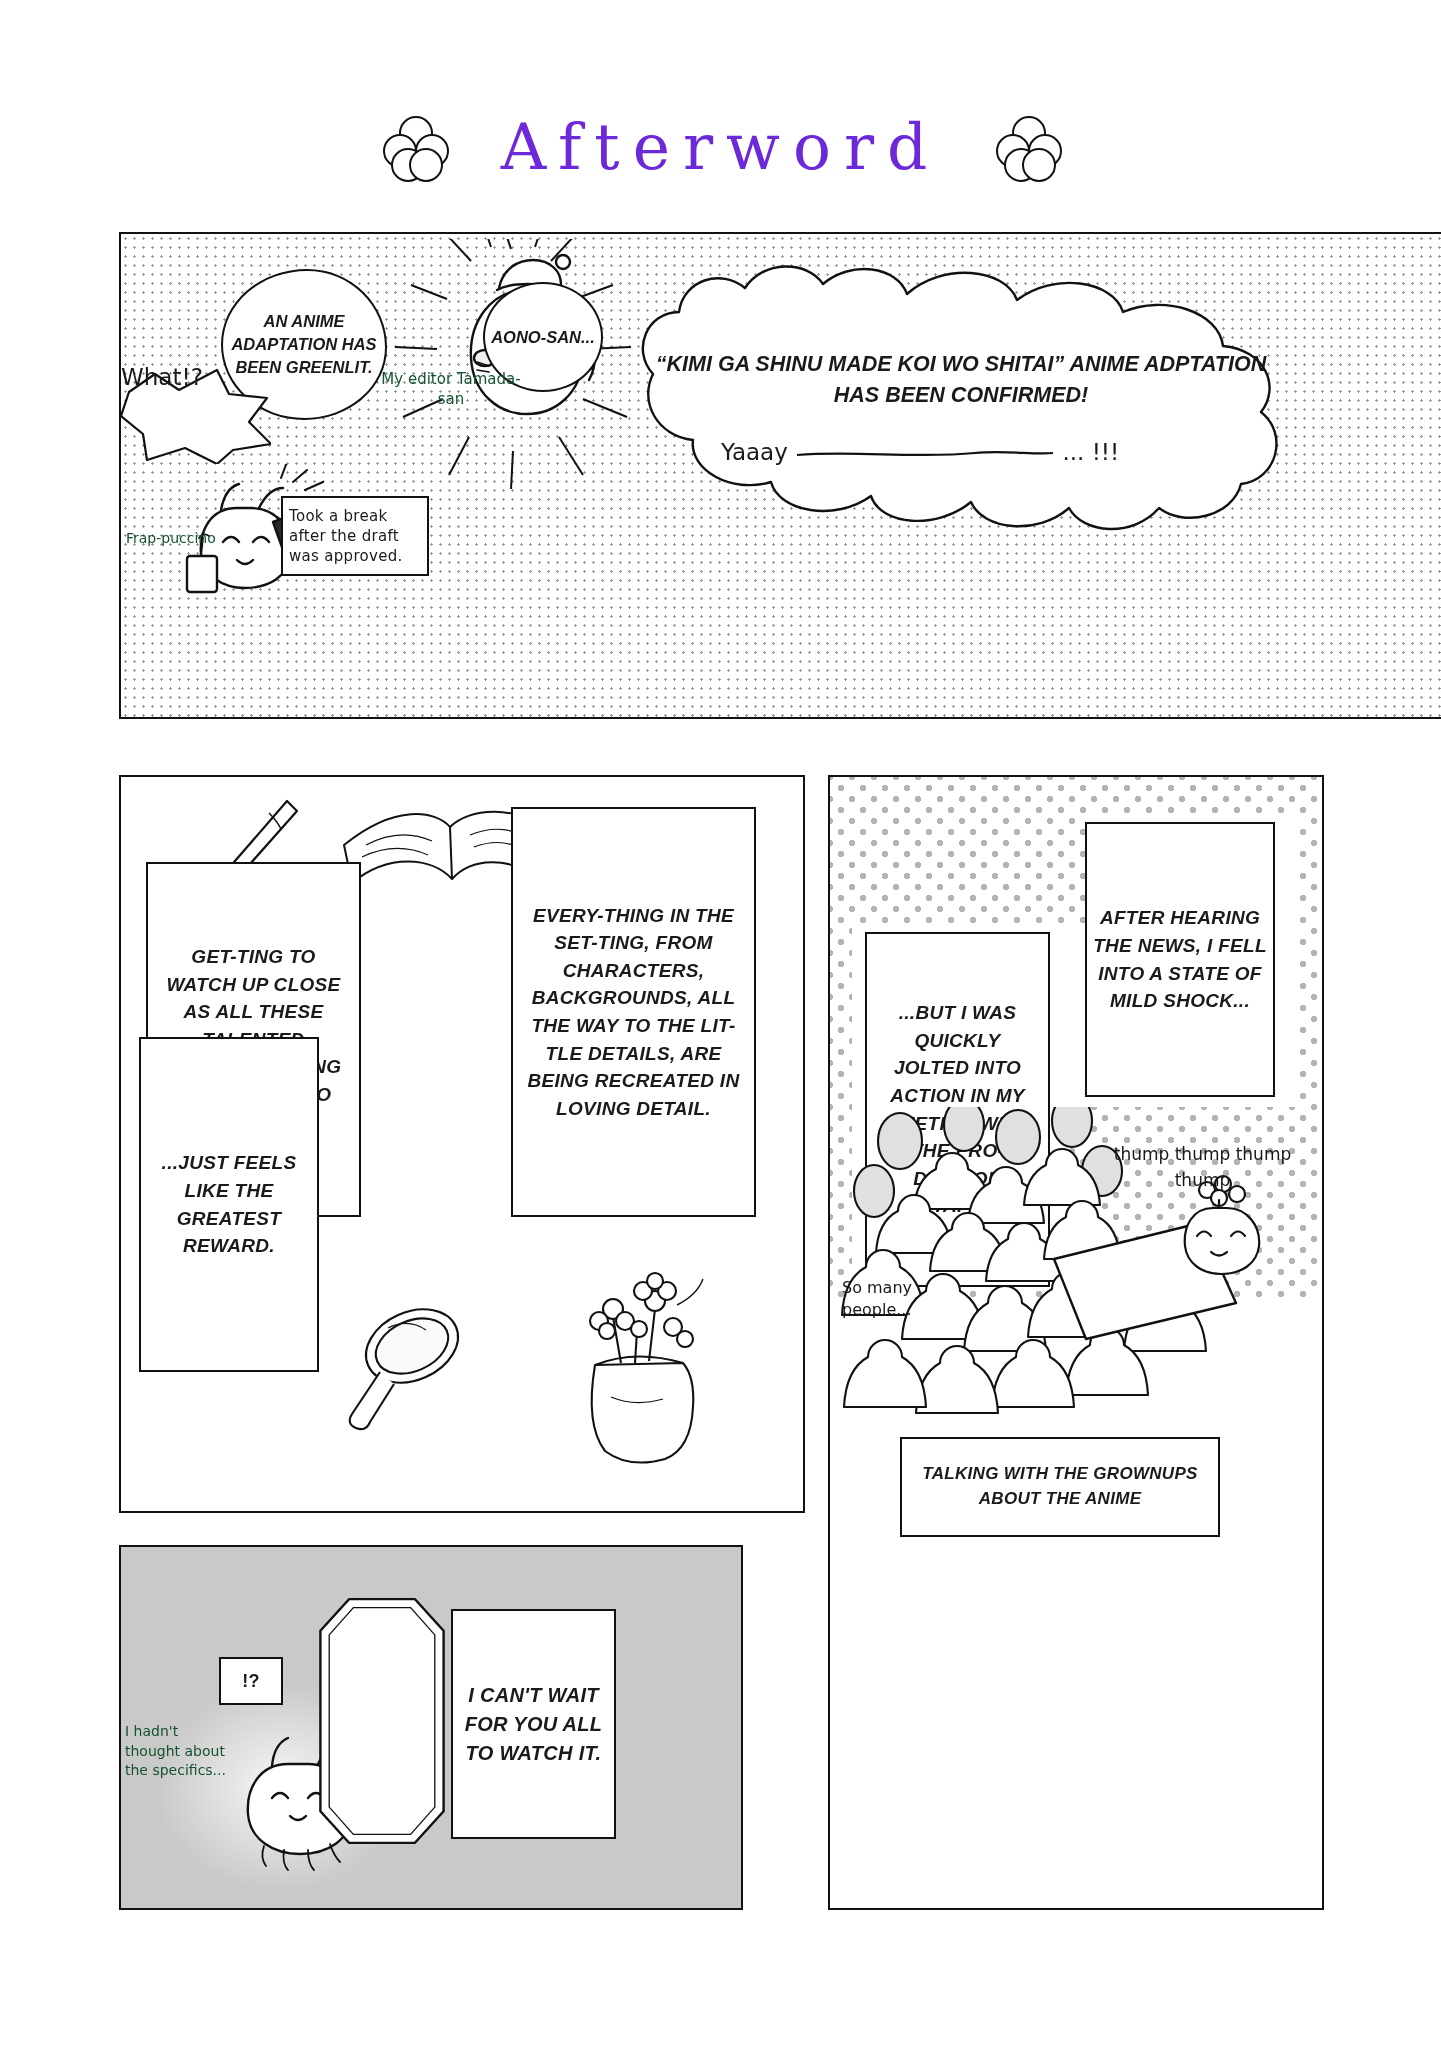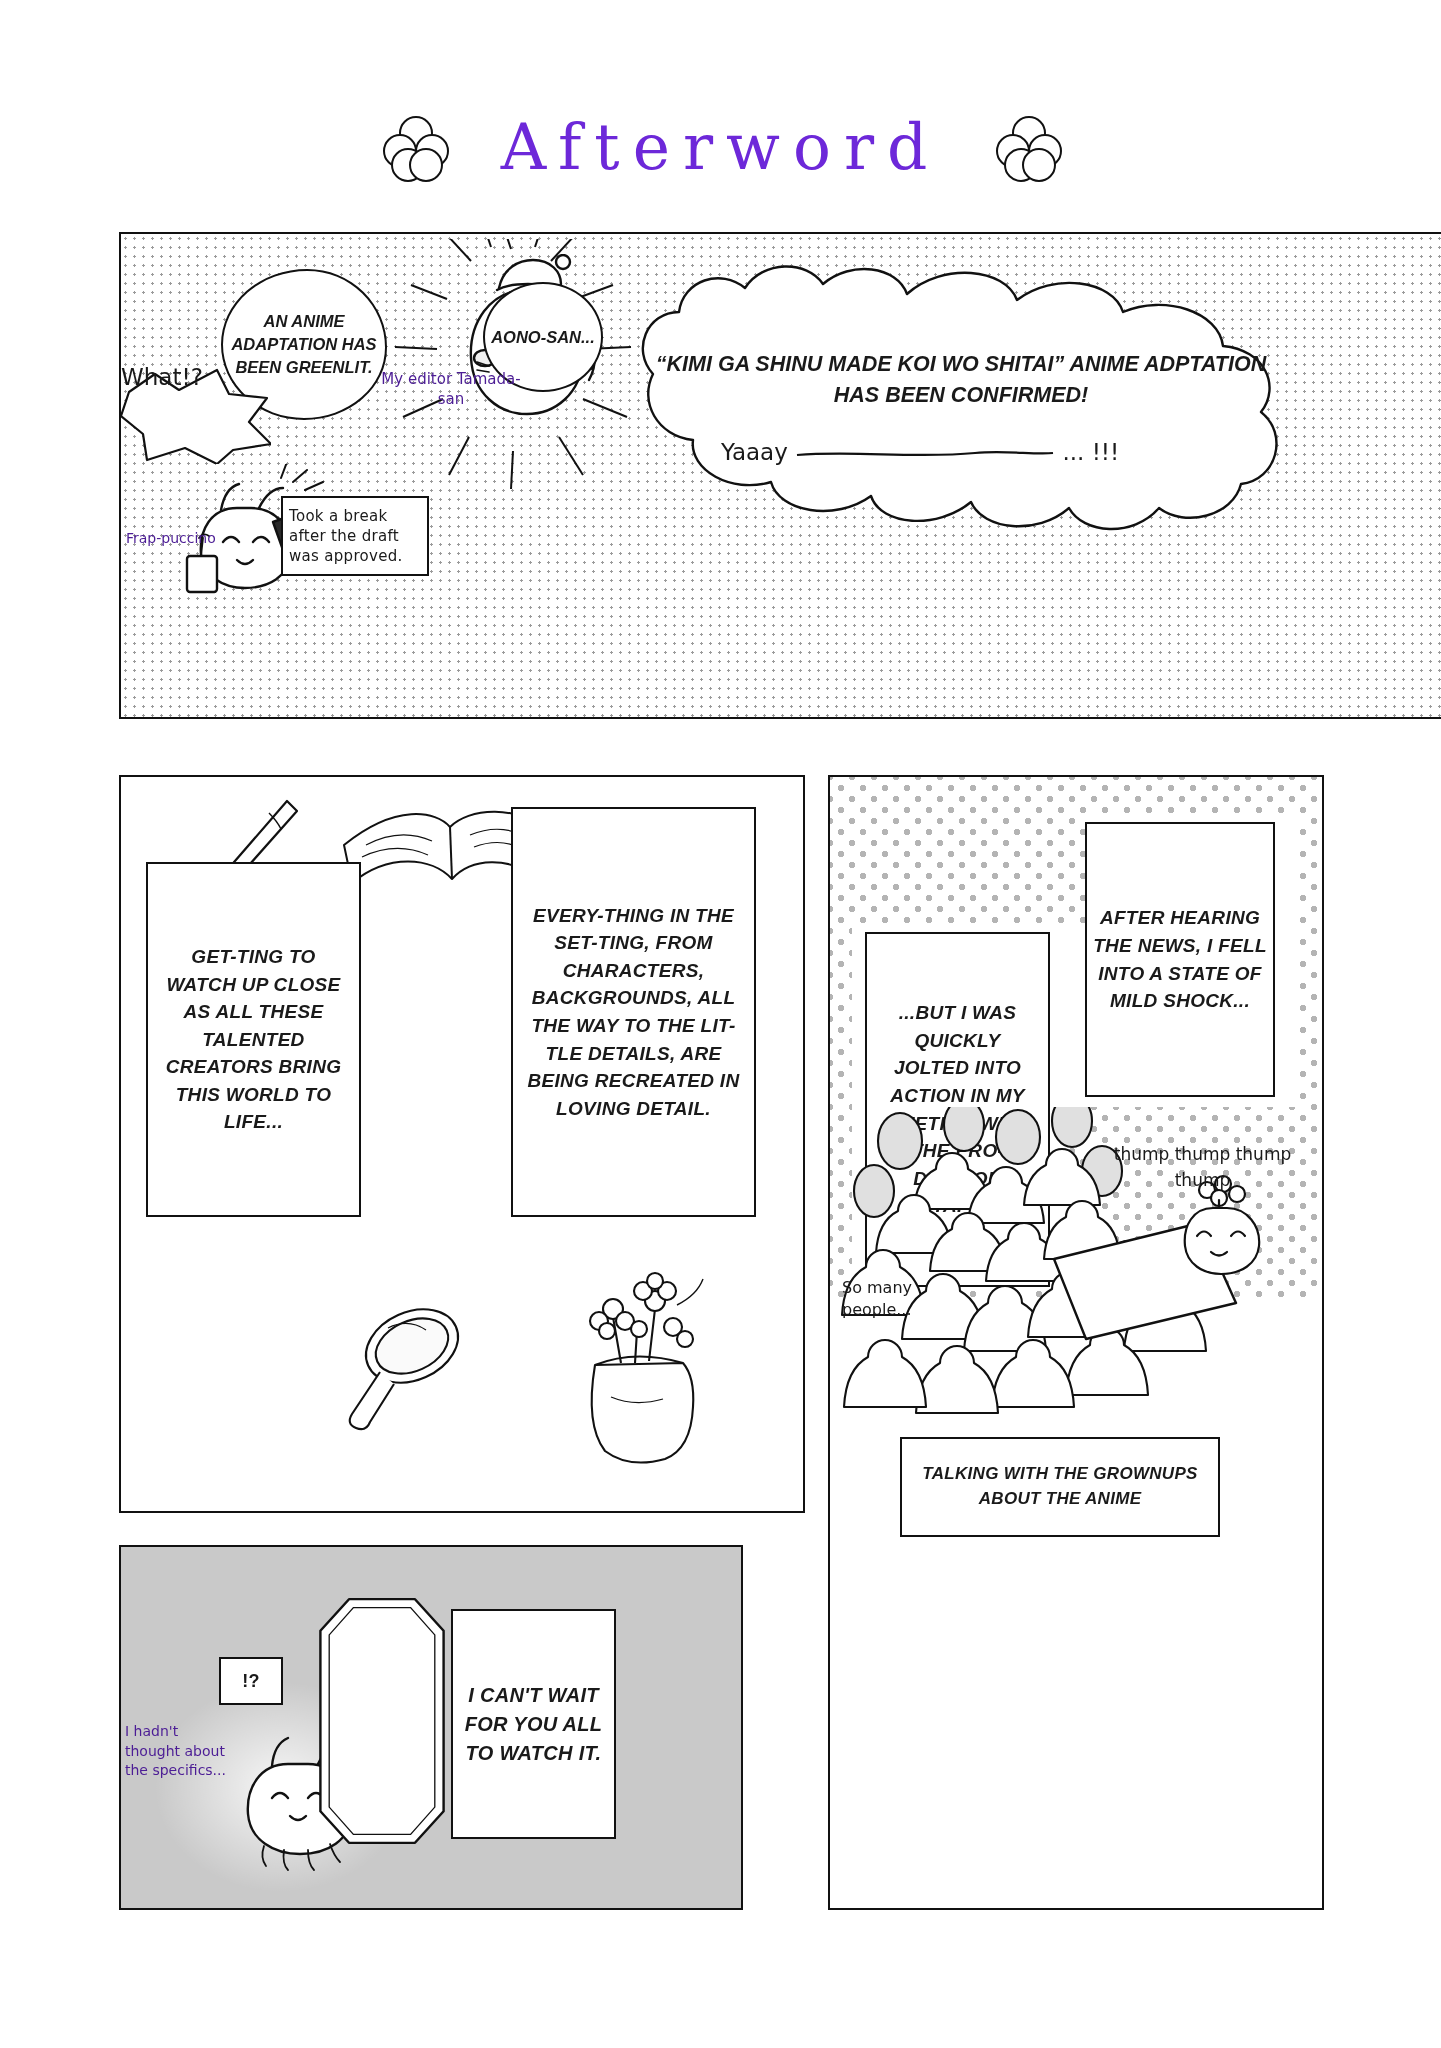--- a/index.html
+++ b/index.html
@@ -121,21 +121,21 @@
     justify-content: center;
     text-align: center;
     font-style: italic;
     font-weight: 600;
   }
   .caption {
     position: absolute;
     text-align: center;
     font-size: 15px;
     line-height: 1.35;
-    color: #4c1d95;
+    color: #14532d;
     font-family: "DejaVu Sans", sans-serif;
   }
 
   
   #p1-greenlit {
     left: 100px; top: 35px; width: 150px; height: 135px;
     font-size: 16.5px; line-height: 1.38; padding: 6px;
     border-radius: 52% 48% 50% 50% / 50% 52% 48% 50%;
     border: 2.2px solid #111;
     background: #fff;
@@ -363,20 +363,23 @@
   </svg>
 
   <div class="box" id="p2-box-b">
     <span>EVERY-THING IN THE SET-TING, FROM CHARACTERS, BACKGROUNDS, ALL THE WAY TO THE LIT-TLE DETAILS, ARE BEING RECREATED IN LOVING DETAIL.</span>
   </div>
 
   <div class="box" id="p2-box-a">
     <span>GET-TING TO WATCH UP CLOSE AS ALL THESE TALENTED CREATORS BRING THIS WORLD TO LIFE...</span>
   </div>
 
+  <div class="box" id="p2-box-c">
+    <span>...JUST FEELS LIKE THE GREATEST REWARD.</span>
+  </div>
 
   <svg class="doodle" style="left:215px; top:525px;" width="140" height="135" viewBox="0 0 140 135">
     <g stroke="#111" stroke-width="2.1" fill="#fff" stroke-linejoin="round">
       <ellipse cx="76" cy="44" rx="48" ry="34" transform="rotate(-24 76 44)"></ellipse>
       <ellipse cx="76" cy="44" rx="38" ry="25" transform="rotate(-24 76 44)" fill="#fafafa"></ellipse>
       <path d="M44 70 L16 112 q-6 10 4 14 q10 4 14 -6 L58 82"></path>
       <path d="M52 26 q20 -10 38 2" fill="none" stroke-width="1.2"></path>
     </g>
   </svg>
 

